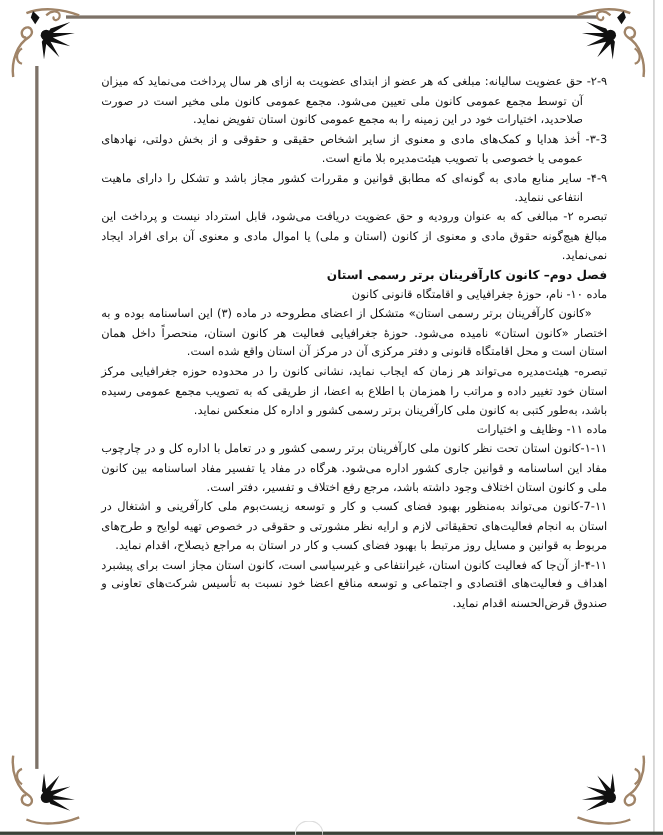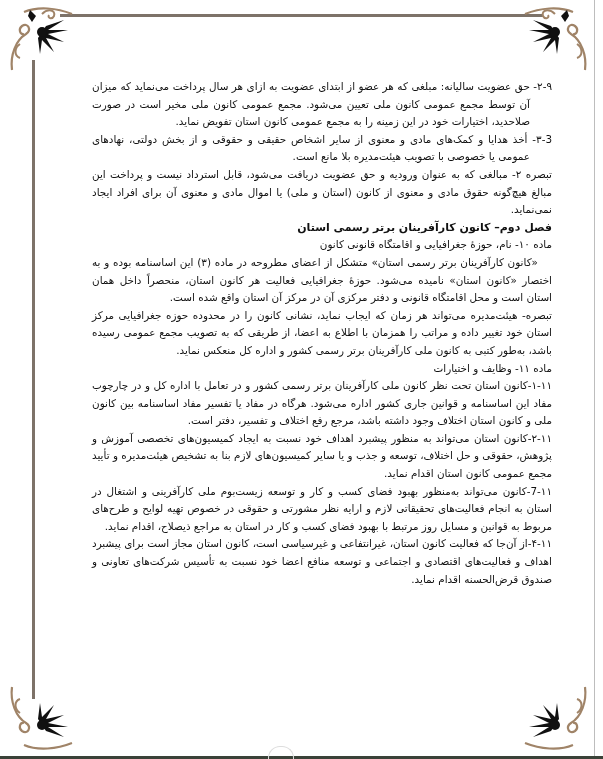--- a/index.html
+++ b/index.html
@@ -17,21 +17,21 @@
   .corner { position:absolute; width:72px; height:72px; }
   .corner svg { width:100%; height:100%; }
   .c-tl { left:2px; top:0; }
   .c-tr { right:8px; top:0; transform:scaleX(-1); }
   .c-bl { left:2px; bottom:2px; transform:scaleY(-1); }
   .c-br { right:8px; bottom:2px; transform:scale(-1,-1); }
 
   .content {
     position:absolute; left:92px; width:460px; top:66px;
     direction:rtl; text-align:justify;
-    font-size:10.4px; line-height:17.6px; color:#111;margin-top:12px;
+    font-size:10.4px; line-height:17.6px; color:#111;
   }
   .p { margin:0; }
   .hang { padding-right:22px; text-indent:-22px; }
   .heading { font-weight:bold; font-size:11px; }
   .first-indent { text-indent:14px; }
 </style>
 </head>
 <body>
 
 <div class="frame-line frame-top"></div>
@@ -77,23 +77,23 @@
     <path d="M22 12 C 36 6, 55 8, 70 14" fill="none" stroke="#a08468" stroke-width="2.2"></path>
     <path d="M18 44 C 12 48, 12 56, 18 58" fill="none" stroke="#a08468" stroke-width="2"></path>
     <path d="M44 26 L 62 20 L 46 30 L 66 30 L 46 34 L 62 42 L 44 38 L 52 52 L 40 40 L 38 54 L 36 38 Z" fill="#111"></path>
     <circle cx="40" cy="32" r="5" fill="#111"></circle>
   </svg>
 </div>
 
 <div class="content">
   <p class="p hang">۲-۹- حق عضویت سالیانه: مبلغی که هر عضو از ابتدای عضویت به ازای هر سال پرداخت می‌نماید که میزان آن توسط مجمع عمومی کانون ملی تعیین می‌شود. مجمع عمومی کانون ملی مخیر است در صورت صلاحدید، اختیارات خود در این زمینه را به مجمع عمومی کانون استان تفویض نماید.</p>
   <p class="p hang">۳-3- أخذ هدایا و کمک‌های مادی و معنوی از سایر اشخاص حقیقی و حقوقی و از بخش دولتی، نهادهای عمومی یا خصوصی با تصویب هیئت‌مدیره بلا مانع است.</p>
+  <p class="p hang">۴-۹- سایر منابع مادی به گونه‌ای که مطابق قوانین و مقررات کشور مجاز باشد و تشکل را دارای ماهیت انتفاعی ننماید.</p>
   <p class="p">تبصره ۲- مبالغی که به عنوان ورودیه و حق عضویت دریافت می‌شود، قابل استرداد نیست و پرداخت این مبالغ هیچ‌گونه حقوق مادی و معنوی از کانون (استان و ملی) یا اموال مادی و معنوی آن برای افراد ایجاد نمی‌نماید.</p>
   <p class="p heading">فصل دوم– کانون کارآفرینان برتر رسمی استان</p>
   <p class="p">ماده ۱۰- نام، حوزهٔ جغرافیایی و اقامتگاه قانونی کانون</p>
   <p class="p first-indent">«کانون کارآفرینان برتر رسمی استان» متشکل از اعضای مطروحه در ماده (۳) این اساسنامه بوده و به اختصار «کانون استان» نامیده می‌شود. حوزهٔ جغرافیایی فعالیت هر کانون استان، منحصراً داخل همان استان است و محل اقامتگاه قانونی و دفتر مرکزی آن در مرکز آن استان واقع شده است.</p>
   <p class="p">تبصره- هیئت‌مدیره می‌تواند هر زمان که ایجاب نماید، نشانی کانون را در محدوده حوزه جغرافیایی مرکز استان خود تغییر داده و مراتب را همزمان با اطلاع به اعضا، از طریقی که به تصویب مجمع عمومی رسیده باشد، به‌طور کتبی به کانون ملی کارآفرینان برتر رسمی کشور و اداره کل منعکس نماید.</p>
   <p class="p">ماده ۱۱- وظایف و اختیارات</p>
   <p class="p">۱-۱۱-کانون استان تحت نظر کانون ملی کارآفرینان برتر رسمی کشور و در تعامل با اداره کل و در چارچوب مفاد این اساسنامه و قوانین جاری کشور اداره می‌شود. هرگاه در مفاد یا تفسیر مفاد اساسنامه بین کانون ملی و کانون استان اختلاف وجود داشته باشد، مرجع رفع اختلاف و تفسیر، دفتر است.</p>
-  <p class="p">۲-۱۱-کانون استان می‌تواند به منظور پیشبرد اهداف خود نسبت به ایجاد کمیسیون‌های تخصصی آموزش و پژوهش، حقوقی و حل اختلاف، توسعه و جذب و یا سایر کمیسیون‌های لازم بنا به تشخیص هیئت‌مدیره و تأیید مجمع عمومی کانون استان اقدام نماید.</p>
   <p class="p">7-۱۱-کانون می‌تواند به‌منظور بهبود فضای کسب و کار و توسعه زیست‌بوم ملی کارآفرینی و اشتغال در استان به انجام فعالیت‌های تحقیقاتی لازم و ارایه نظر مشورتی و حقوقی در خصوص تهیه لوایح و طرح‌های مربوط به قوانین و مسایل روز مرتبط با بهبود فضای کسب و کار در استان به مراجع ذیصلاح، اقدام نماید.</p>
   <p class="p">۴-۱۱-از آن‌جا که فعالیت کانون استان، غیرانتفاعی و غیرسیاسی است، کانون استان مجاز است برای پیشبرد اهداف و فعالیت‌های اقتصادی و اجتماعی و توسعه منافع اعضا خود نسبت به تأسیس شرکت‌های تعاونی و صندوق قرض‌الحسنه اقدام نماید.</p>
 </div>
 
 </body></html>

